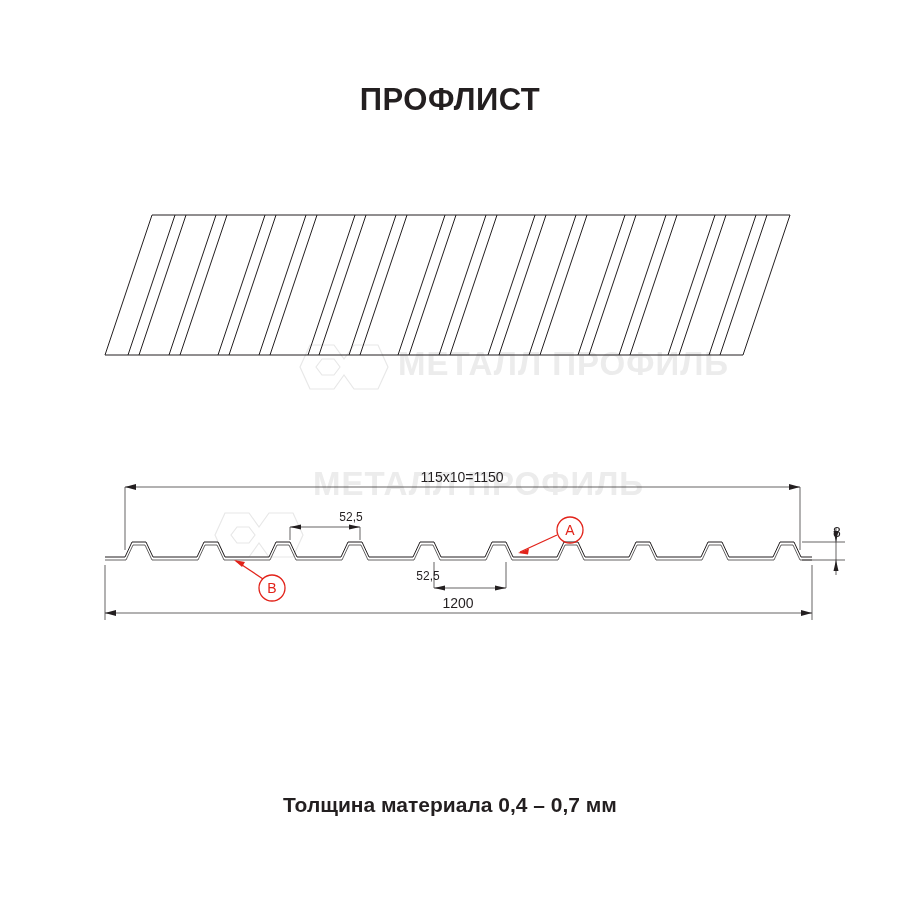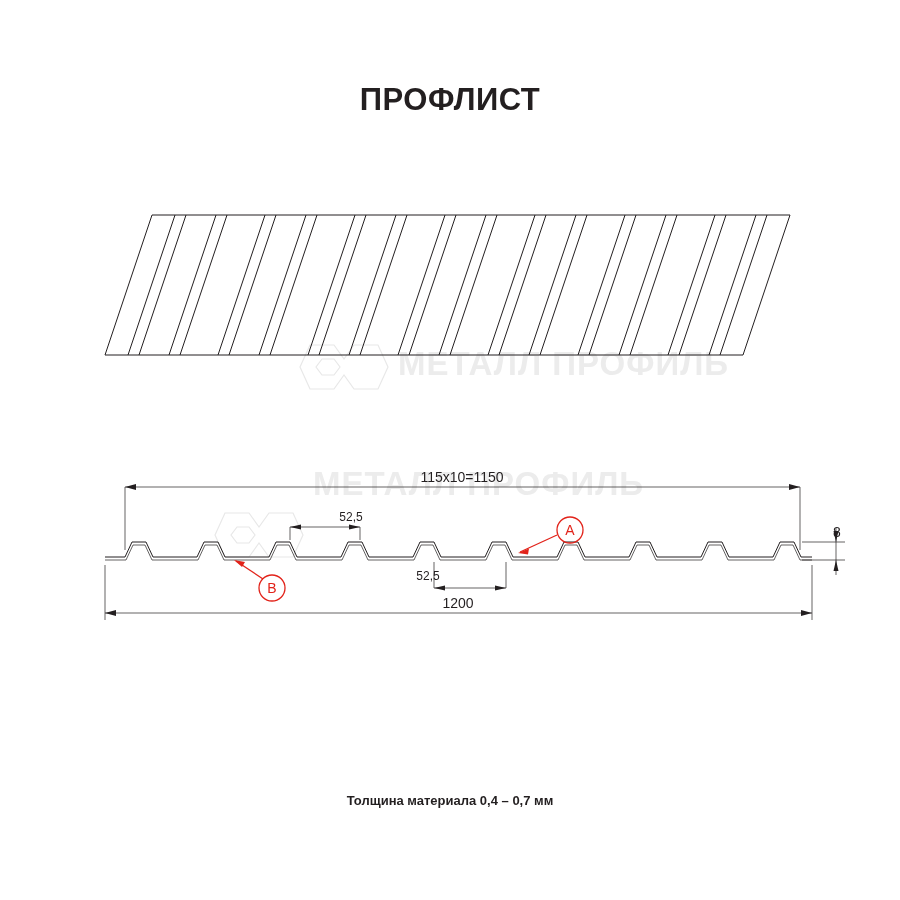--- a/index.html
+++ b/index.html
@@ -40,21 +40,21 @@
     text-align: center;
     font-size: 15px;
     color: #231f20;
   }
   .footnote {
     position: absolute;
     left: 0;
     top: 793px;
     width: 900px;
     text-align: center;
-    font-size: 13px;
+    font-size: 21px;
     font-weight: bold;
     color: #231f20;
   }
   svg { display: block; }
   .ln {
     fill: none;
     stroke: #231f20;
     stroke-width: 1;
     stroke-linejoin: miter;
     stroke-linecap: butt;

